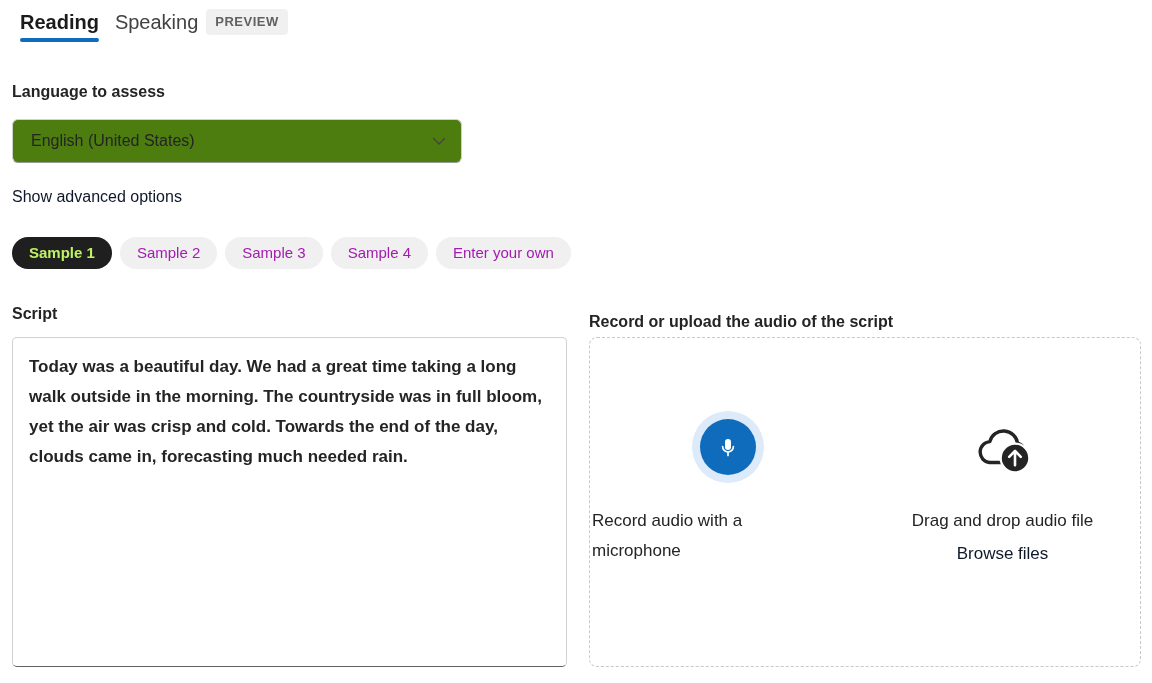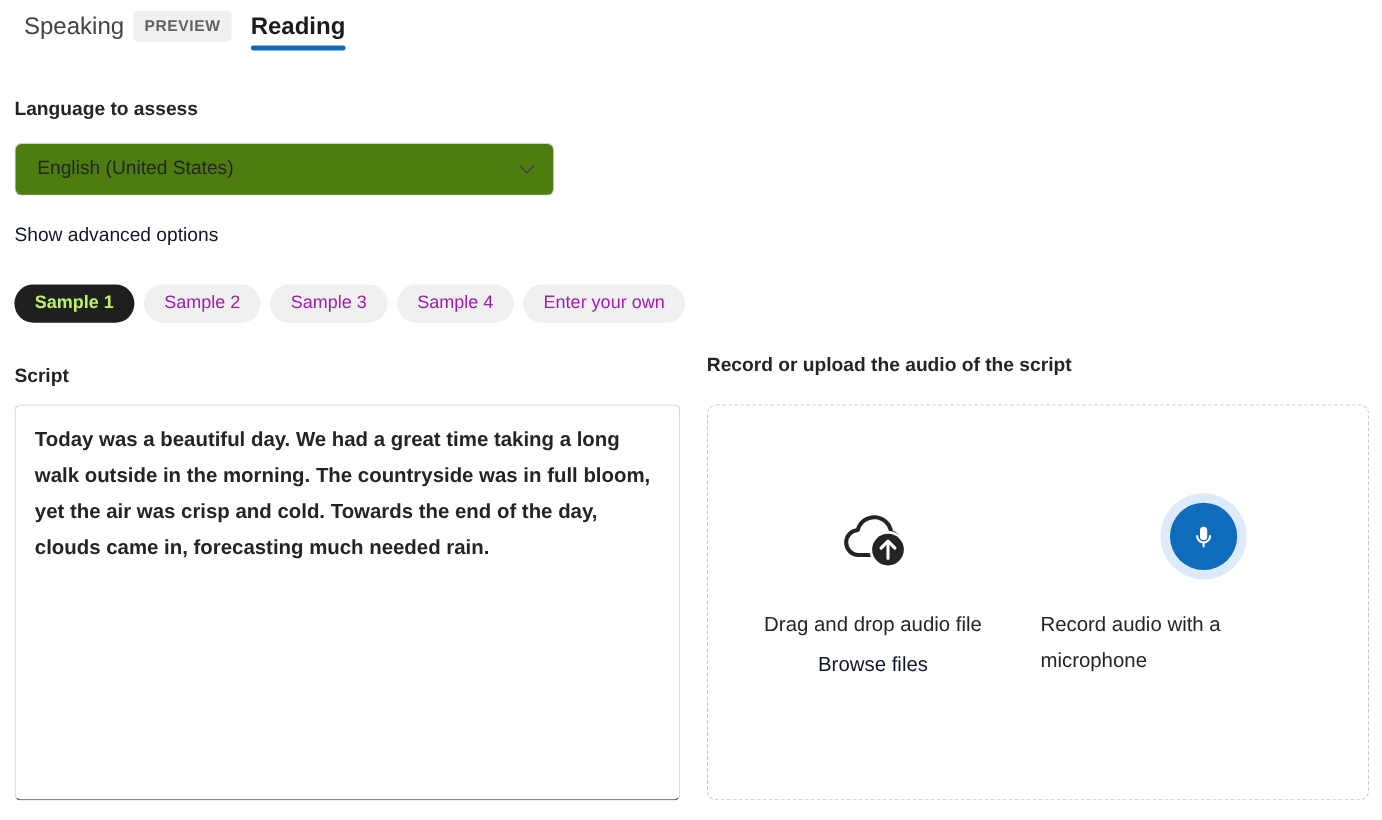--- a/index.html
+++ b/index.html
@@ -71,21 +71,21 @@
   
   .section-label {
     position: absolute;
     font-size: 16px;
     font-weight: 700;
     line-height: 22px;
     color: #242424;
   }
   #lang-label { left: 12px; top: 81px; }
   #script-label { left: 12px; top: 303px; }
-  #record-label { left: 589px; top: 294px; }
+  #record-label { left: 589px; top: 311px; }
 
   
   .dropdown {
     position: absolute;
     left: 12px;
     top: 119px;
     width: 450px;
     height: 44px;
     box-sizing: border-box;
     border: 1px solid #d1d1d1;
@@ -258,27 +258,27 @@
     text-align: center;
     font-size: 17px;
     line-height: 24px;
   }
   .cloud-icon { display: block; }
 </style>
 </head>
 <body>
 
 <div class="tabstrip">
+  <div class="tab active">
+    <span class="tab-label">Reading</span>
+    <span class="tab-underline"></span>
+  </div>
   <div class="tab">
     <span class="tab-label">Speaking</span>
     <span class="preview-badge">PREVIEW</span>
-  </div>
-  <div class="tab active">
-    <span class="tab-label">Reading</span>
-    <span class="tab-underline"></span>
   </div>
 </div>
 
 <div class="section-label" id="lang-label">Language to assess</div>
 
 <div class="dropdown" id="language-dropdown">
   <span class="dropdown-value">English (United States)</span>
   <span>
     <svg class="chevron" viewBox="0 0 20 20" aria-hidden="true">
       <path d="M4.5 7.5 L10 13 L15.5 7.5" fill="none" stroke="#424242" stroke-width="1.3" stroke-linecap="round" stroke-linejoin="round"></path>
@@ -299,47 +299,47 @@
 <div class="section-label" id="script-label">Script</div>
 
 <div id="script-box">
   <div id="script-text">Today was a beautiful day. We had a great time taking a long walk outside in the morning. The countryside was in full bloom, yet the air was crisp and cold. Towards the end of the day, clouds came in, forecasting much needed rain.</div>
 </div>
 
 <div class="section-label" id="record-label">Record or upload the audio of the script</div>
 
 <div id="record-panel">
   <div class="panel-cols">
+
+    <div class="panel-col col-left">
+      <div class="icon-wrap">
+        <button class="mic-button">
+          <span class="mic-inner">
+            <svg width="28" height="28" viewBox="0 0 28 28" aria-hidden="true">
+              <rect x="11" y="6" width="6" height="11" rx="3" fill="#ffffff"></rect>
+              <path d="M8.6 13.6 a5.4 5.4 0 0 0 10.8 0" fill="none" stroke="#ffffff" stroke-width="1.7" stroke-linecap="round"></path>
+              <path d="M14 19 L14 22.4" fill="none" stroke="#ffffff" stroke-width="1.7" stroke-linecap="round"></path>
+            </svg>
+          </span>
+        </button>
+      </div>
+      <div class="col-caption">Record audio with a microphone</div>
+    </div>
 
     <div class="panel-col col-right">
       <div class="icon-wrap">
         <span>
           <svg class="cloud-icon" width="62" height="58" viewBox="0 0 62 58" aria-hidden="true">
             <path d="M17.5 44.5 A10.5 10.5 0 0 1 17.8 23.6 A14.2 14.2 0 0 1 45.6 25.2 A10.8 10.8 0 0 1 48 44.5 Z" fill="none" stroke="#242424" stroke-width="3.4" stroke-linejoin="round" stroke-linecap="round"></path>
             <circle cx="43" cy="40" r="15.5" fill="#ffffff"></circle>
             <circle cx="43" cy="40" r="13.2" fill="#242424"></circle>
             <path d="M43 47.3 L43 33.2 M37.2 38.8 L43 32.9 L48.8 38.8" fill="none" stroke="#ffffff" stroke-width="2.6" stroke-linecap="round" stroke-linejoin="round"></path>
           </svg>
         </span>
       </div>
       <div class="col-caption">Drag and drop audio file</div>
       <div class="browse-line">
         <a class="link">Browse files</a>
       </div>
     </div>
 
-    <div class="panel-col col-left">
-      <div class="icon-wrap">
-        <button class="mic-button">
-          <span class="mic-inner">
-            <svg width="28" height="28" viewBox="0 0 28 28" aria-hidden="true">
-              <rect x="11" y="6" width="6" height="11" rx="3" fill="#ffffff"></rect>
-              <path d="M8.6 13.6 a5.4 5.4 0 0 0 10.8 0" fill="none" stroke="#ffffff" stroke-width="1.7" stroke-linecap="round"></path>
-              <path d="M14 19 L14 22.4" fill="none" stroke="#ffffff" stroke-width="1.7" stroke-linecap="round"></path>
-            </svg>
-          </span>
-        </button>
-      </div>
-      <div class="col-caption">Record audio with a microphone</div>
-    </div>
-
   </div>
 </div>
 
 </body></html>

